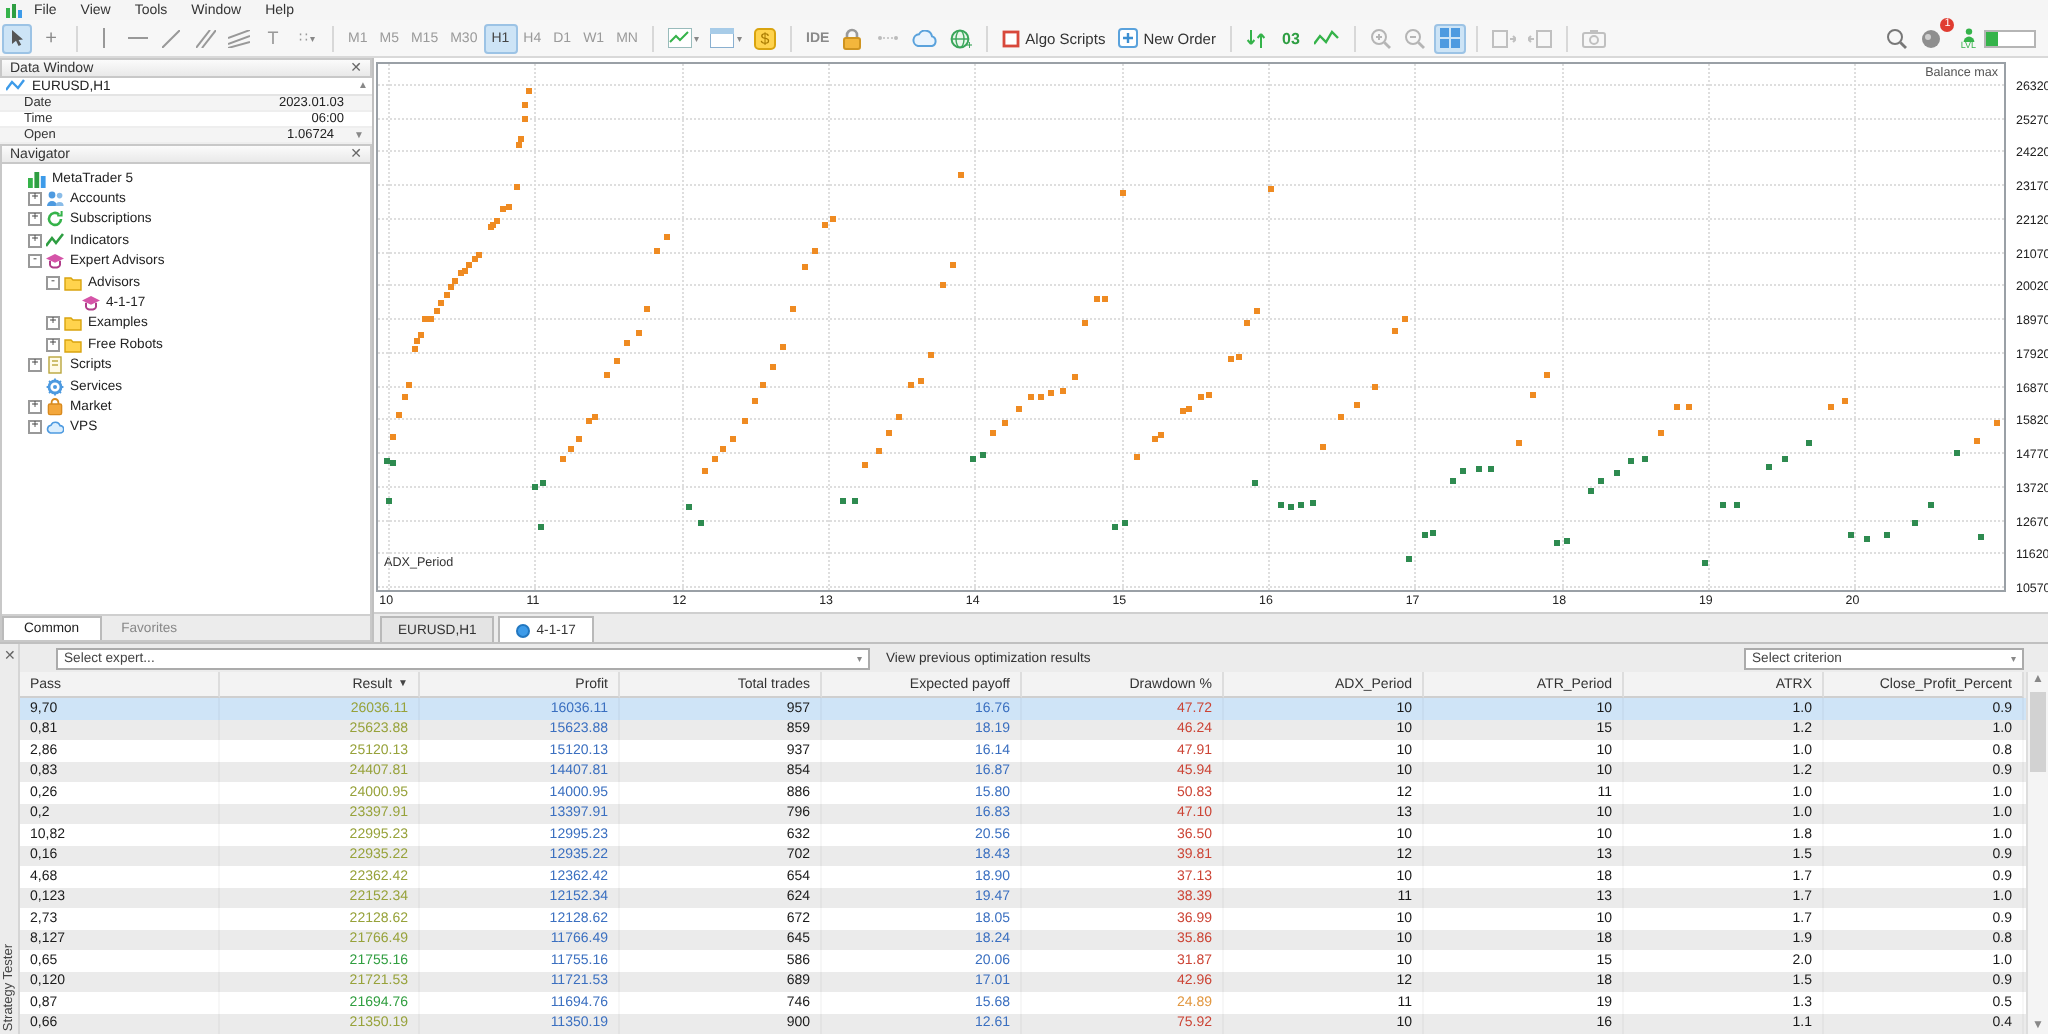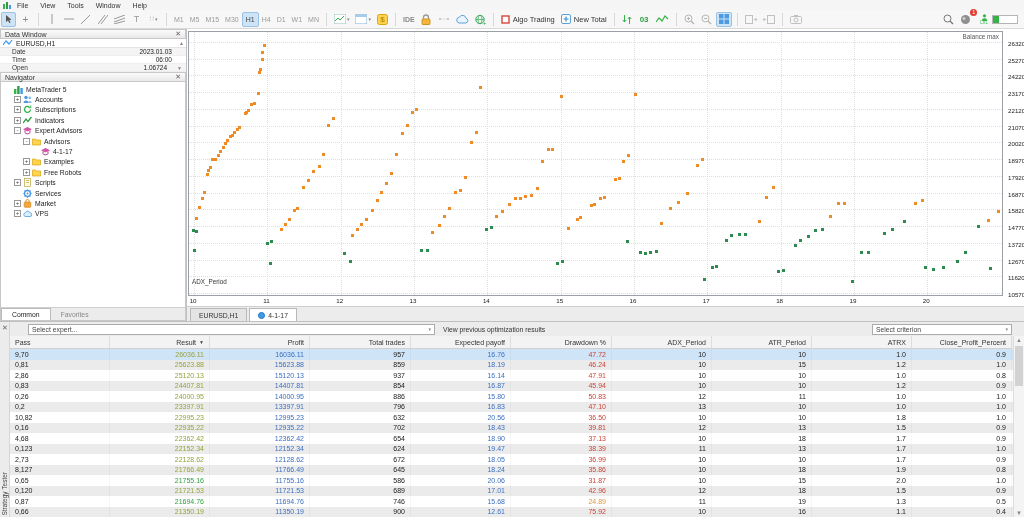--- a/index.html
+++ b/index.html
@@ -211,28 +211,28 @@
         <line x1="0.8" y1="5.5" x2="9.2" y2="5.5" stroke="#3aa65a" stroke-width="0.7"></line>
         <ellipse cx="5" cy="5.5" rx="2" ry="4.2" fill="none" stroke="#3aa65a" stroke-width="0.7"></ellipse>
         <text x="8" y="10.5" font-size="6" fill="#2d9e4e" font-family="sans-serif">+</text>
       </svg>
   </span>
   <span class="tb-sep"></span>
   <span class="tb">
     <svg width="9" height="9" viewBox="0 0 9 9">
         <rect x="1" y="1" width="7" height="7" fill="#fff" stroke="#d8483b" stroke-width="1.4"></rect>
       </svg>
-    <span class="tb-label">Algo Trading</span>
+    <span class="tb-label">Algo Scripts</span>
   </span>
   <span class="tb">
     <svg width="10" height="10" viewBox="0 0 10 10">
         <rect x="0.5" y="0.5" width="9" height="9" rx="1.5" fill="#fff" stroke="#5aa2dc"></rect>
         <path d="M5,2.5 L5,7.5 M2.5,5 L7.5,5" stroke="#3d8fd1" stroke-width="1.2"></path>
       </svg>
-    <span class="tb-label">New Total</span>
+    <span class="tb-label">New Order</span>
   </span>
   <span class="tb-sep"></span>
   <span class="tb">
     <svg width="10" height="11" viewBox="0 0 10 11">
         <path d="M2.5,1 v7 M2.5,8 l-1.7,-2 M2.5,8 l1.7,-2" stroke="#35b34a" stroke-width="1" fill="none"></path>
         <path d="M7.5,10 v-7 M7.5,3 l-1.7,2 M7.5,3 l1.7,2" stroke="#35b34a" stroke-width="1" fill="none"></path>
       </svg>
   </span>
   <span class="tb" style="color:#2e9e42;font-weight:bold;font-size:8px;">03</span>
   <span class="tb">

